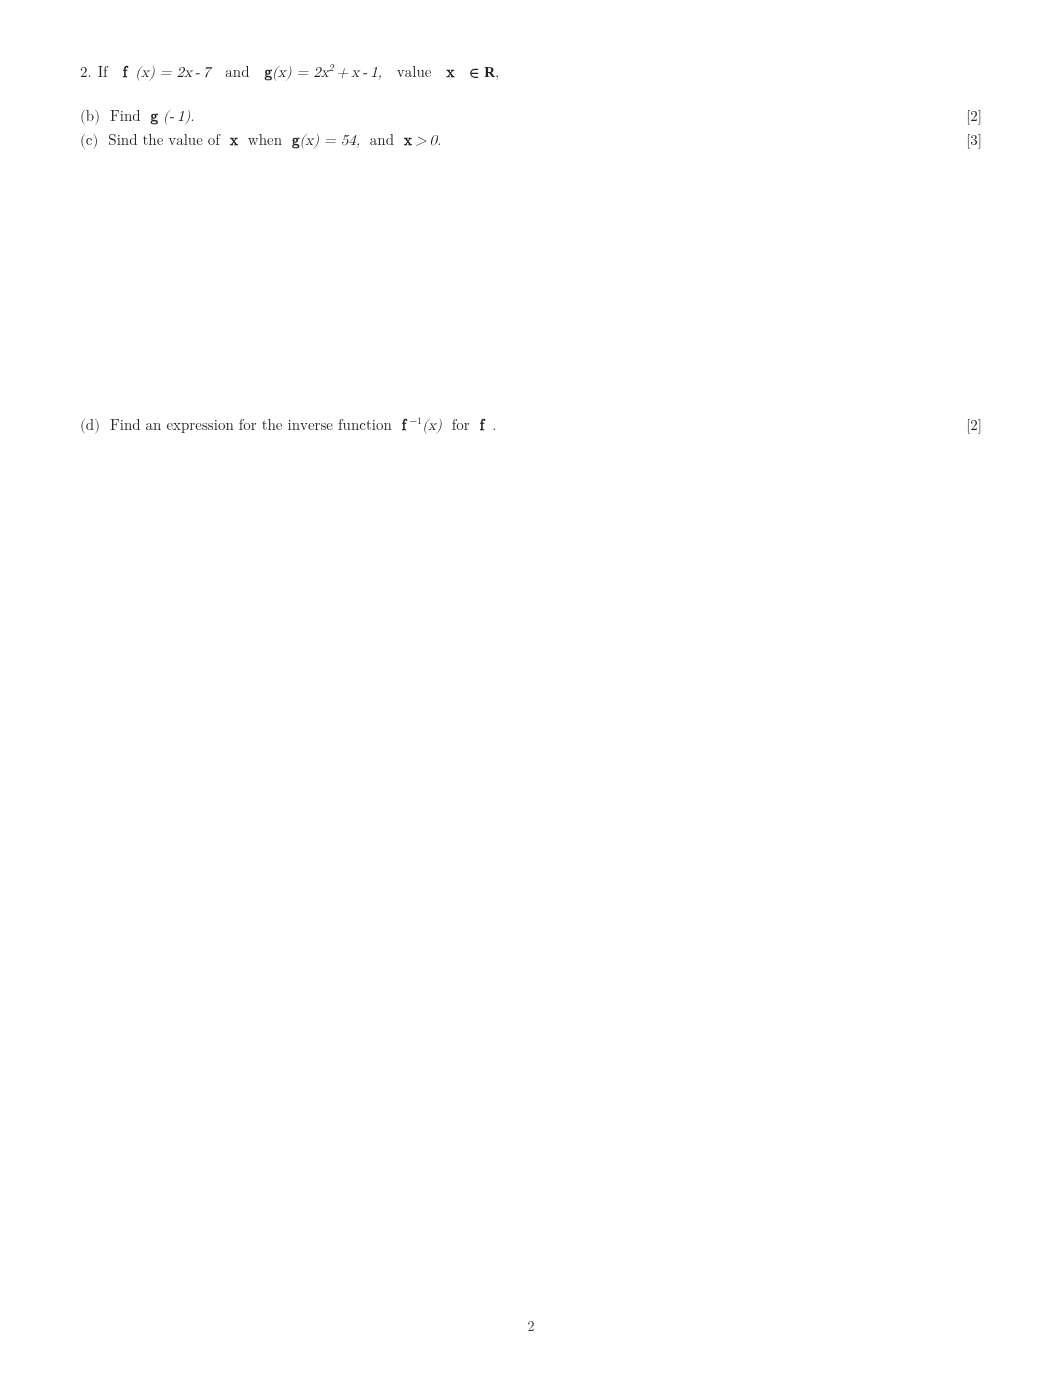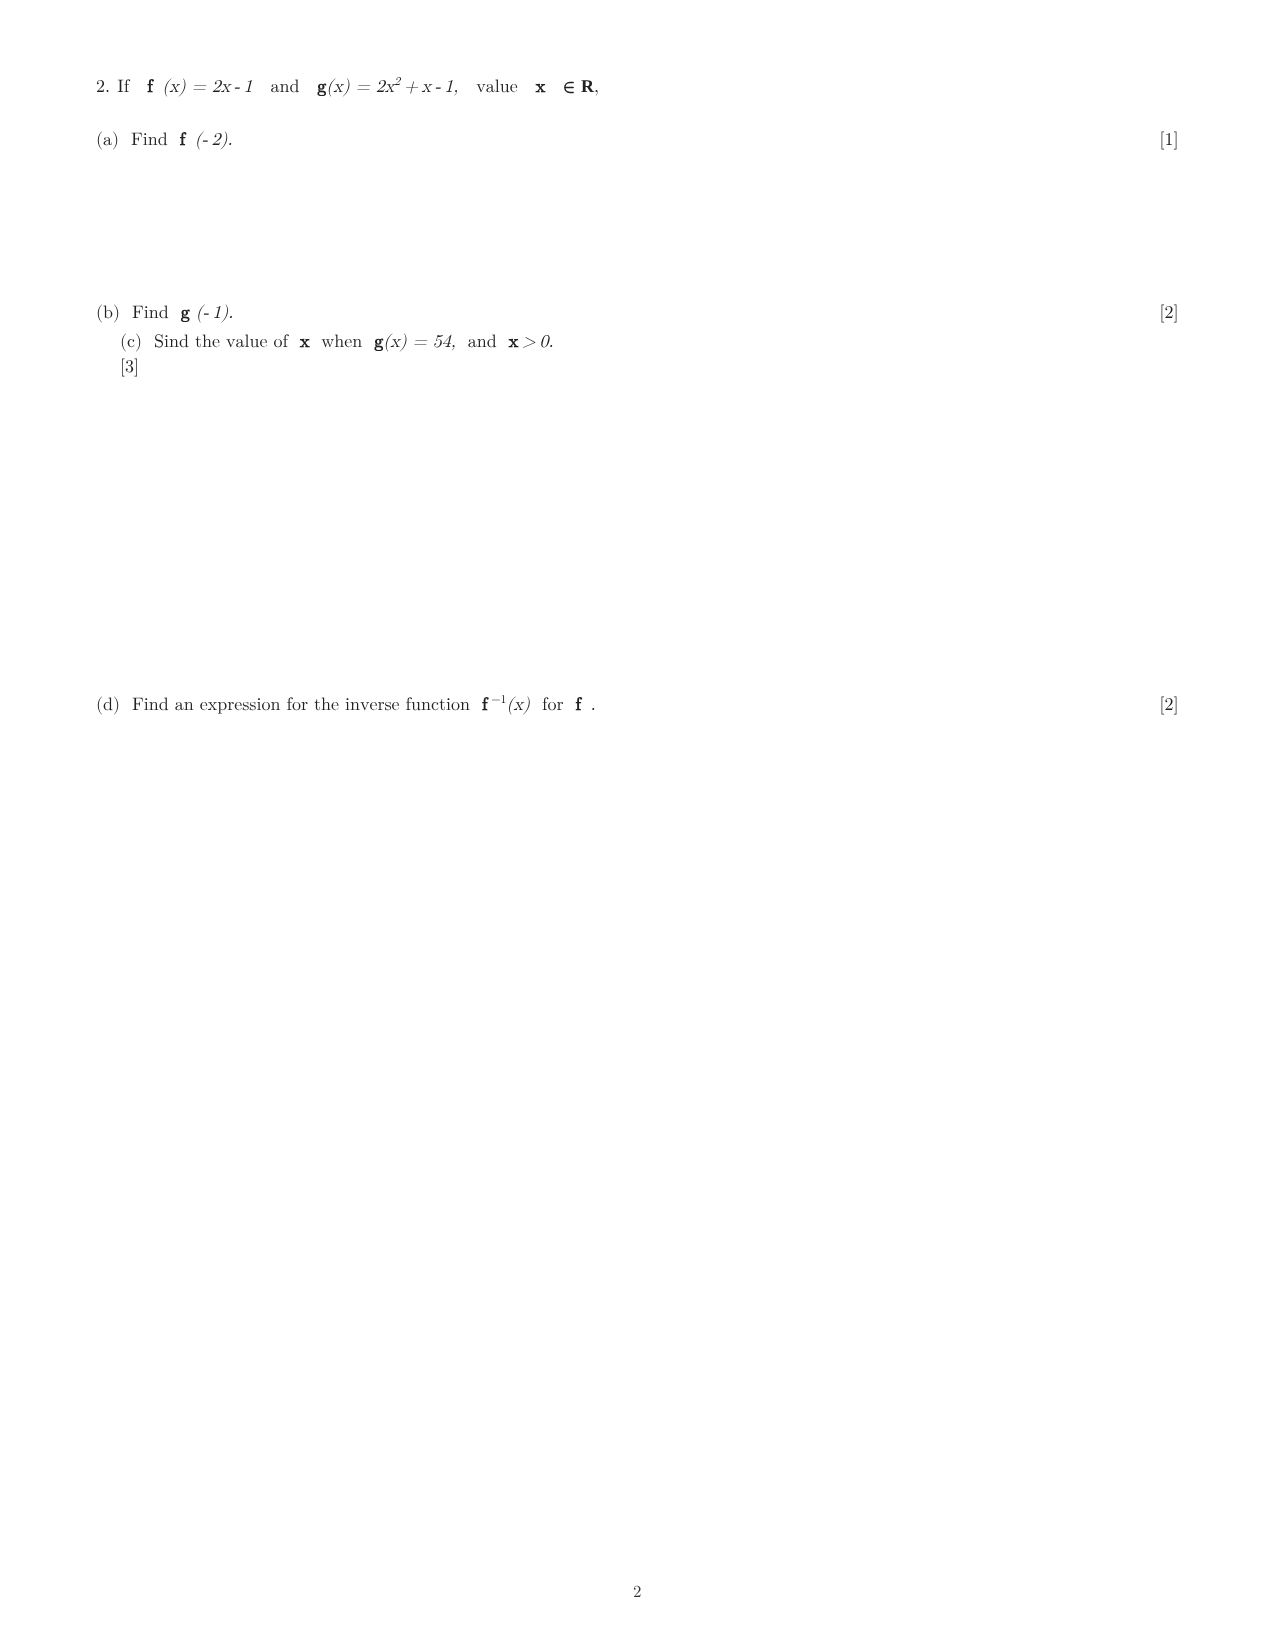--- a/index.html
+++ b/index.html
@@ -68,21 +68,20 @@
     .part-a {
       margin-top: 10px;
       margin-bottom: 120px;
     }
 
     .part-b {
     }
 
     .part-c {
       margin-bottom: 260px;
-      flex-direction: column;
     }
 
     .part-d {
       margin-bottom: 12px;
     }
 
     sup {
       font-size: 10px;
       vertical-align: super;
       font-style: italic;
@@ -109,50 +108,39 @@
 <div class="page">
 
   <div class="question-header">
     <span class="question-number">2.</span>
     <span class="question-text">
       <span>If</span>
       <span>&nbsp;</span>
       
       <span>
         <span class="math-inline" style="font-weight:bold; font-style:normal;">f</span>
-        <span class="math-inline"> (x) = 2x - 1</span>
+        <span class="math-inline"> (x) = 2x - 7</span>
       </span>
       <span>&nbsp;</span>
       <span>and</span>
       <span>&nbsp;</span>
       
       <span>
         <span class="math-inline" style="font-weight:bold; font-style:normal;">g</span><span class="math-inline">(x) = 2x<sup>2</sup> + x - 1,</span>
       </span>
       <span>&nbsp;</span>
       <span>value</span>
       <span>&nbsp;</span>
       <span class="math-inline" style="font-weight:bold; font-style:normal;">x</span>
       <span>&nbsp;</span>
       <span style="font-style:normal; font-weight:bold;">∈</span>
       <span class="set-symbol">R</span><span>,</span>
     </span>
   </div>
 
-  <div class="part part-a">
-    <div class="part-text">
-      <span>(a)&nbsp;</span>
-      <span>Find&nbsp;</span>
-      <span class="math-inline" style="font-weight:bold; font-style:normal;">f</span>
-      <span class="math-inline"> (- 2).</span>
-    </div>
-    <div class="part-marks">
-      <span>[1]</span>
-    </div>
-  </div>
 
   <div class="part part-b">
     <div class="part-text">
       <span>(b)&nbsp;</span>
       <span>Find&nbsp;</span>
       <span class="math-inline" style="font-weight:bold; font-style:normal;">g</span>
       <span class="math-inline">(- 1).</span>
     </div>
     <div class="part-marks">
       <span>[2]</span>

